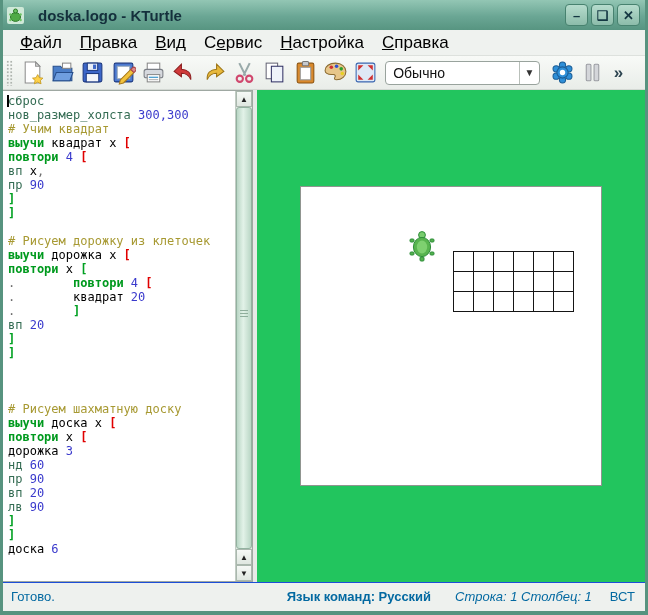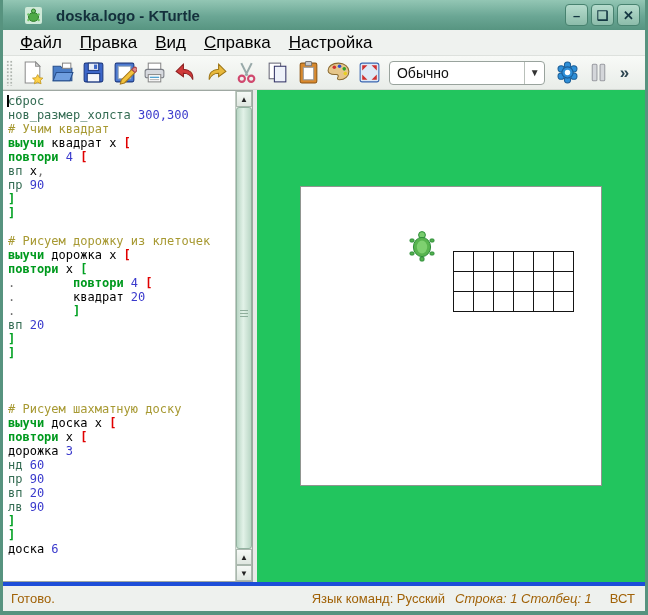--- a/index.html
+++ b/index.html
@@ -2,35 +2,35 @@
 <html><head>
 <meta charset="utf-8">
 <style>
   html,body{margin:0;padding:0;background:#9aa;}
   *{box-sizing:border-box;}
   .window{position:relative;width:648px;height:615px;background:#eef1ee;
     border-left:3px solid #57937f;border-right:3px solid #57937f;border-bottom:4px solid #57937f;
     font-family:"Liberation Sans",sans-serif;overflow:hidden;}
   
   .titlebar{height:30px;background:linear-gradient(#93c6b4,#6aa694 55%,#579581);
-    display:flex;align-items:center;padding:0 5px 0 22px;}
+    display:flex;align-items:center;padding:0 5px 0 4px;}
   .titlebar .appicon{width:17px;height:17px;flex:0 0 auto;}
   .titlebar .title{margin-left:14px;font-size:15px;font-weight:bold;color:#14303c;flex:1;
     white-space:nowrap;}
   .winbtn{width:23px;height:22px;margin-left:3px;border:1px solid #47826f;border-radius:4px;
     background:linear-gradient(#b6dccd,#8cbcaa);color:#143742;font-size:13px;font-weight:bold;
     display:flex;align-items:center;justify-content:center;line-height:1;}
   
   .menubar{height:26px;background:#eff2ef;border-bottom:1px solid #dde1dd;
     display:flex;align-items:center;padding-left:8px;font-size:17px;color:#000;}
   .menu-item{padding:0 9px;line-height:26px;}
   .menu-item u{text-decoration:underline;}
   
   .toolbar{height:34px;background:linear-gradient(#f8faf7,#e9ede9);
-    border-bottom:1px solid #d3d8d3;display:flex;align-items:center;padding:0 10px 0 2px;}
+    border-bottom:1px solid #d3d8d3;display:flex;align-items:center;padding:0 16px 0 2px;}
   .tb-handle{width:7px;height:26px;margin:0 4px 0 1px;
     background-image:radial-gradient(#aeb4ae 34%,transparent 36%);background-size:3.5px 3.5px;}
   .tb-btn{width:31px;height:29px;border:0;background:transparent;display:flex;
     align-items:center;justify-content:center;padding:0;}
   .tb-btn svg{width:25px;height:25px;}
   .combo{height:24px;width:158px;margin:0 7px 0 4px;background:#fff;border:1px solid #99a39d;
     border-radius:4px;display:flex;align-items:center;font-size:14px;color:#111;}
   .combo .val{flex:1;padding-left:7px;}
   .combo .arrow{width:20px;height:100%;border-left:1px solid #b9c0ba;display:flex;
     align-items:center;justify-content:center;font-size:10px;color:#333;}
@@ -62,24 +62,24 @@
   .sb-grip{position:absolute;left:3px;right:3px;top:50%;height:8px;margin-top:-18px;
     background:repeating-linear-gradient(#8fae9c 0 1px,transparent 1px 3px);}
   .splitter{width:4px;background:#e7eae7;}
   .canvas-pane{flex:1;display:flex;align-items:center;justify-content:center;}
   .canvas{width:302px;height:300px;background:#fff;border:1px solid #909590;position:relative;}
   .grid{position:absolute;left:152px;top:64px;display:grid;
     border-top:1px solid #151515;border-left:1px solid #151515;}
   .cell{width:20px;height:20px;border-right:1px solid #151515;border-bottom:1px solid #151515;}
   .turtle{position:absolute;left:108px;top:43px;width:26px;height:32px;}
   
-  .statusbar{height:28px;background:#eef1ee;border-top:4px solid #1d4ed8;display:flex;
-    align-items:center;font-size:13px;color:#a16207;padding:0 8px;}
+  .statusbar{height:28px;background:#eef1ee;border-top:1px solid #1d4ed8;display:flex;
+    align-items:center;font-size:13px;color:#0369a1;padding:0 8px;}
   .sb-ready{flex:1;}
-  .sb-lang{margin-right:10px;}
+  .sb-lang{margin-right:24px;font-weight:bold;}
   .sb-pos{margin-right:18px;font-style:italic;}
   .sb-mode{margin-right:2px;}
 </style>
 </head>
 <body>
 
 <div class="window">
 
   <div class="titlebar">
     <svg class="appicon" viewBox="0 0 17 17">
@@ -94,22 +94,23 @@
     <span class="title">doska.logo - KTurtle</span>
     <div class="winbtn">–</div>
     <div class="winbtn">❑</div>
     <div class="winbtn">✕</div>
   </div>
 
   <div class="menubar" id="menubar">
       <span class="menu-item"><u>Ф</u>айл</span>
       <span class="menu-item"><u>П</u>равка</span>
       <span class="menu-item"><u>В</u>ид</span>
+      <span class="menu-item">С<u>е</u>рвис</span>
+      <span class="menu-item"><u>Н</u>астройка</span>
       <span class="menu-item"><u>С</u>правка</span>
-      <span class="menu-item"><u>Н</u>астройка</span>
     </div>
 
   <div class="toolbar">
     <div class="tb-handle"></div>
 
     <button class="tb-btn">
         <svg viewBox="0 0 24 24">
       <path d="M5 2h10l4 4v16H5z" fill="#fff" stroke="#8e8e8e"></path>
           <path d="M15 2l4 4h-4z" fill="#dcdcdc" stroke="#8e8e8e"></path>
       <path d="M17 14l1.6 3 3.4.4-2.5 2.2.7 3.3-3.2-1.7-3.2 1.7.7-3.3-2.5-2.2 3.4-.4z" fill="#ffd24a" stroke="#c69a1c" stroke-width=".8"></path>

